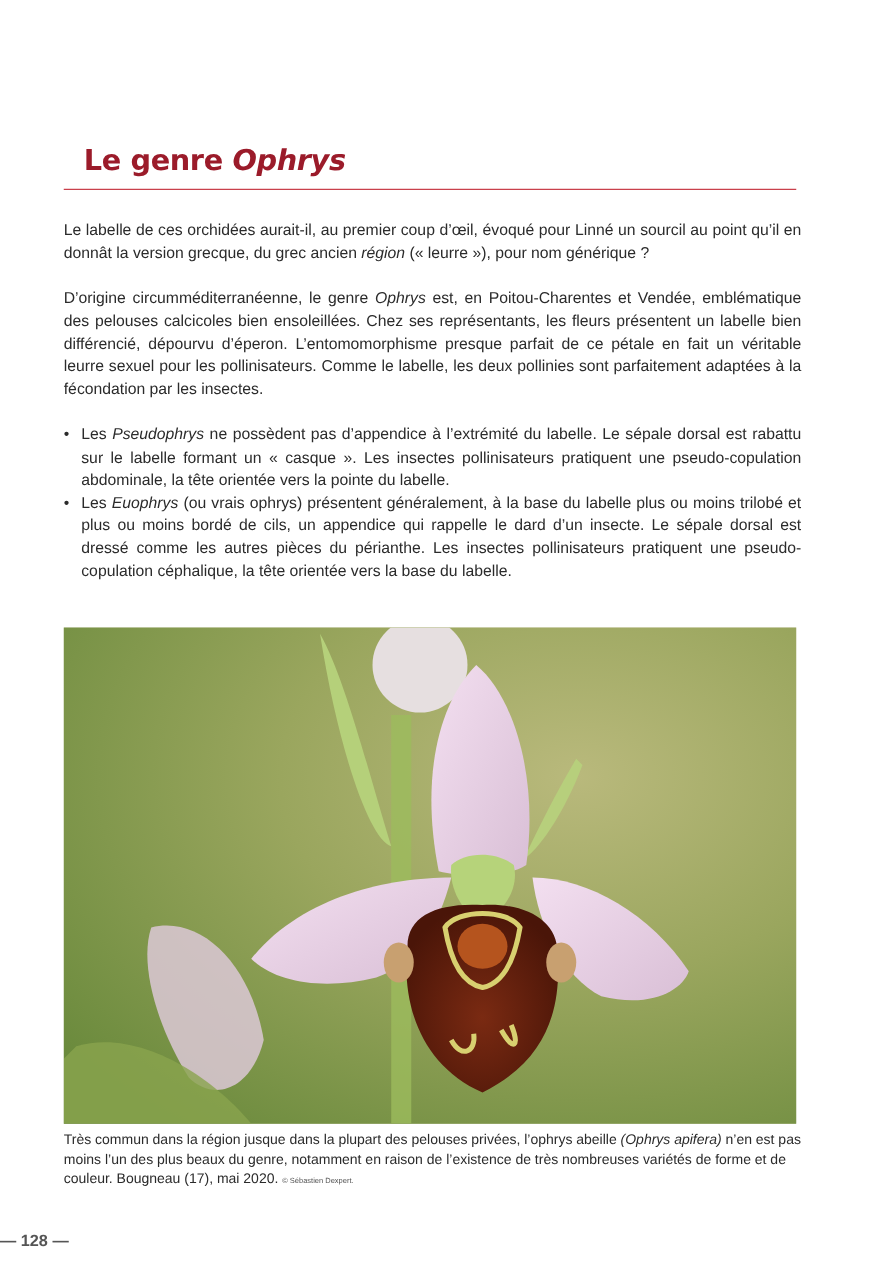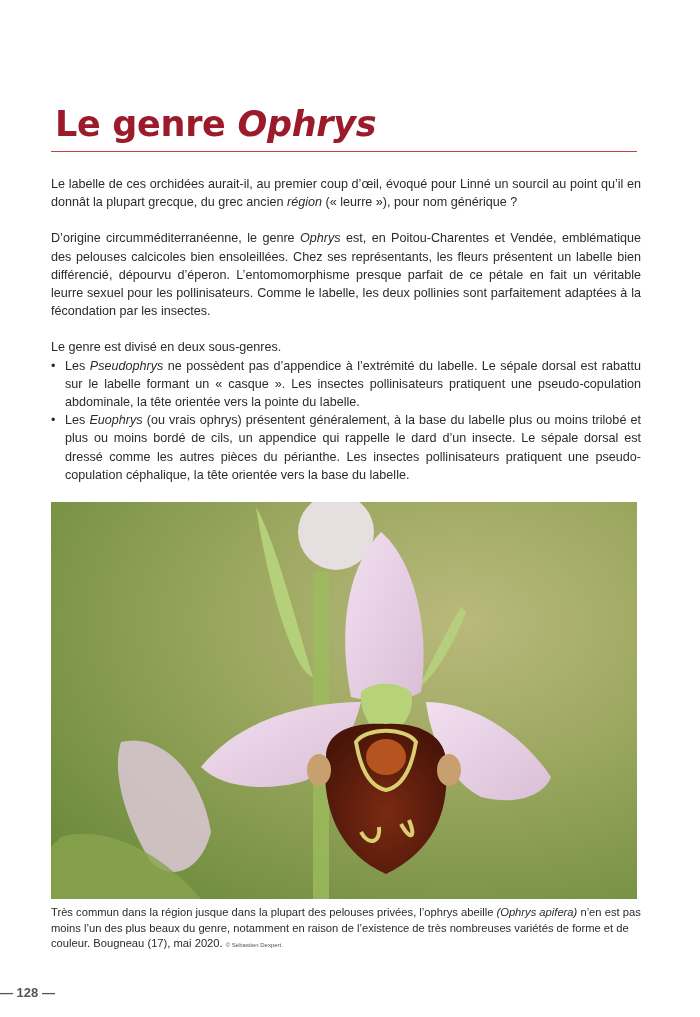--- a/index.html
+++ b/index.html
@@ -1,20 +1,20 @@
 <!DOCTYPE html>
 <html><head>
 <meta charset="utf-8">
 <style>
   html, body { margin: 0; padding: 0; background: #ffffff; }
   body { width: 700px; height: 1017px; position: relative; overflow: hidden;
          font-family: "Liberation Sans", "DejaVu Sans", sans-serif; color: #2a2a2a; }
-  .page-title { position: absolute; left: 51px; top: 100px; margin: 4px;
+  .page-title { position: absolute; left: 51px; top: 100px; margin: 16px;
     font-family: "DejaVu Sans", "Liberation Sans", sans-serif; font-weight: bold;
-    font-size: 35px; color: #9b1b2a; letter-spacing: -0.3px; }
+    font-size: 23px; color: #9b1b2a; letter-spacing: -0.3px; }
   .page-title em { font-style: italic; }
   .title-rule { position: absolute; left: 51px; top: 151px; width: 586px; height: 1px; background: #c9404c; }
   .body { position: absolute; left: 51px; top: 175px; width: 590px;
     font-size: 12.6px; line-height: 18.2px; color: #2b2b2b; text-align: justify;
     font-family: "Liberation Sans", sans-serif; }
   .body p { margin: 0 0 18px 0; }
   .body em { font-style: italic; }
   .body ul { margin: 0; padding: 0; list-style: none; }
   .body li { position: relative; padding-left: 14px; margin: 0; }
   .body li .bullet { position: absolute; left: 0; top: 0; }
@@ -28,24 +28,23 @@
   .folio { position: absolute; left: 0; width: 700px; top: 985px; font-size: 13px;
     font-weight: bold; color: #555; font-family: "Liberation Sans", sans-serif; }
 </style>
 </head>
 <body>
 
 <h1 class="page-title"><span>Le genre </span><em>Ophrys</em></h1>
 <div class="title-rule"></div>
 
 <div class="body">
-  <p><span>Le labelle de ces orchidées aurait-il, au premier coup d’œil, évoqué pour Linné un sourcil au point qu’il en donnât la plupart grecque, du grec ancien </span><em>région</em><span> (« leurre »), pour nom générique ?</span></p>
+  <p><span>Le labelle de ces orchidées aurait-il, au premier coup d’œil, évoqué pour Linné un sourcil au point qu’il en donnât la version grecque, du grec ancien </span><em>région</em><span> (« leurre »), pour nom générique ?</span></p>
   <p><span>D’origine circumméditerranéenne, le genre </span><em>Ophrys</em><span> est, en Poitou-Charentes et Vendée, emblématique des pelouses calcicoles bien ensoleillées. Chez ses représentants, les fleurs présentent un labelle bien différencié, dépourvu d’éperon. L’entomomorphisme presque parfait de ce pétale en fait un véritable leurre sexuel pour les pollinisateurs. Comme le labelle, les deux pollinies sont parfaitement adaptées à la fécondation par les insectes.</span></p>
   <div>
-    <div>Le genre est divisé en deux sous-genres.</div>
     <ul>
       <li><span class="bullet">•</span><span>Les </span><em>Pseudophrys</em><span> ne possèdent pas d’appendice à l’extrémité du labelle. Le sépale dorsal est rabattu sur le labelle formant un « casque ». Les insectes pollinisateurs pratiquent une pseudo-copulation abdominale, la tête orientée vers la pointe du labelle.</span></li>
       <li><span class="bullet">•</span><span>Les </span><em>Euophrys</em><span> (ou vrais ophrys) présentent généralement, à la base du labelle plus ou moins trilobé et plus ou moins bordé de cils, un appendice qui rappelle le dard d’un insecte. Le sépale dorsal est dressé comme les autres pièces du périanthe. Les insectes pollinisateurs pratiquent une pseudo-copulation céphalique, la tête orientée vers la base du labelle.</span></li>
     </ul>
   </div>
 </div>
 
 <div class="photo">
   <svg width="586" height="397" viewBox="0 0 586 397">
     <defs>

